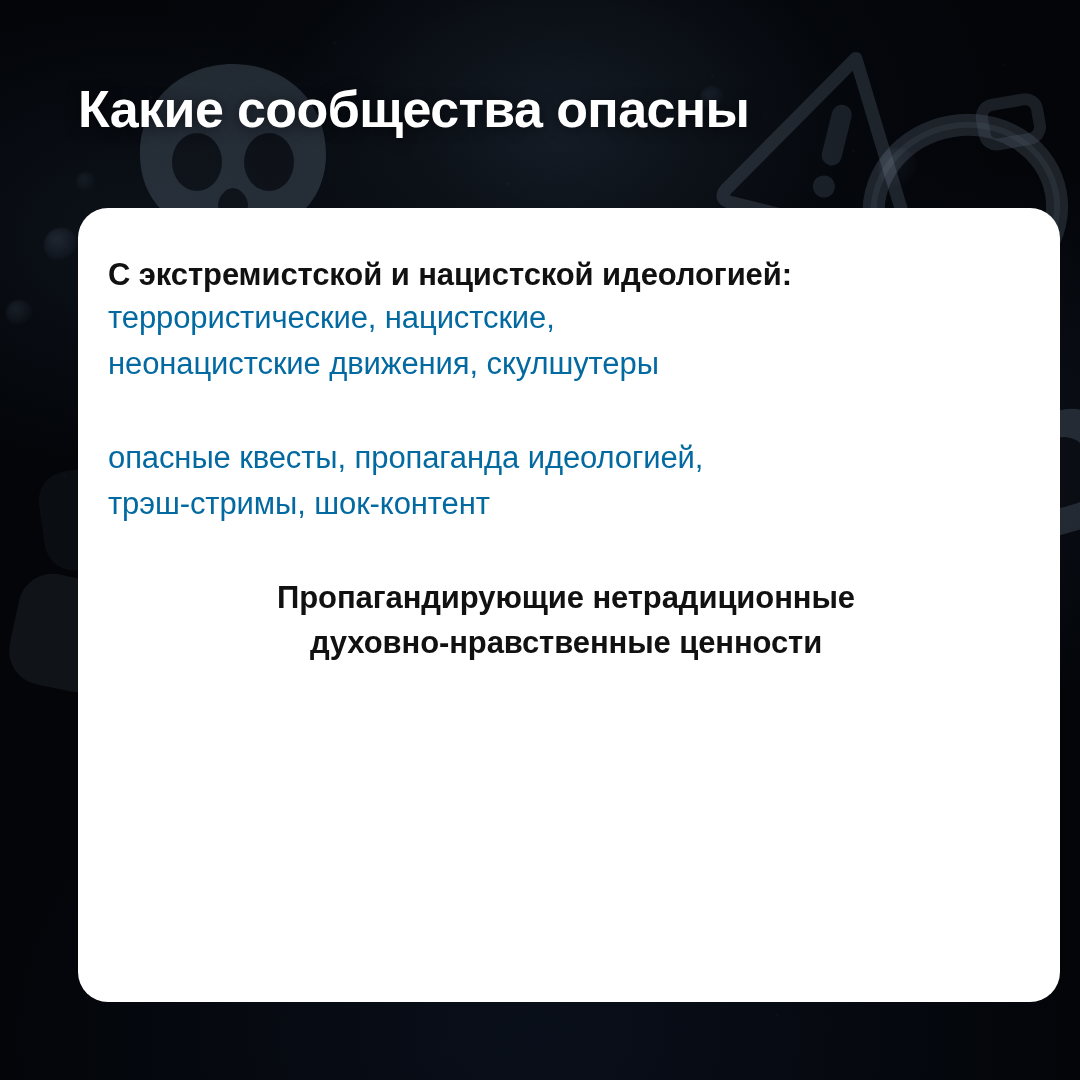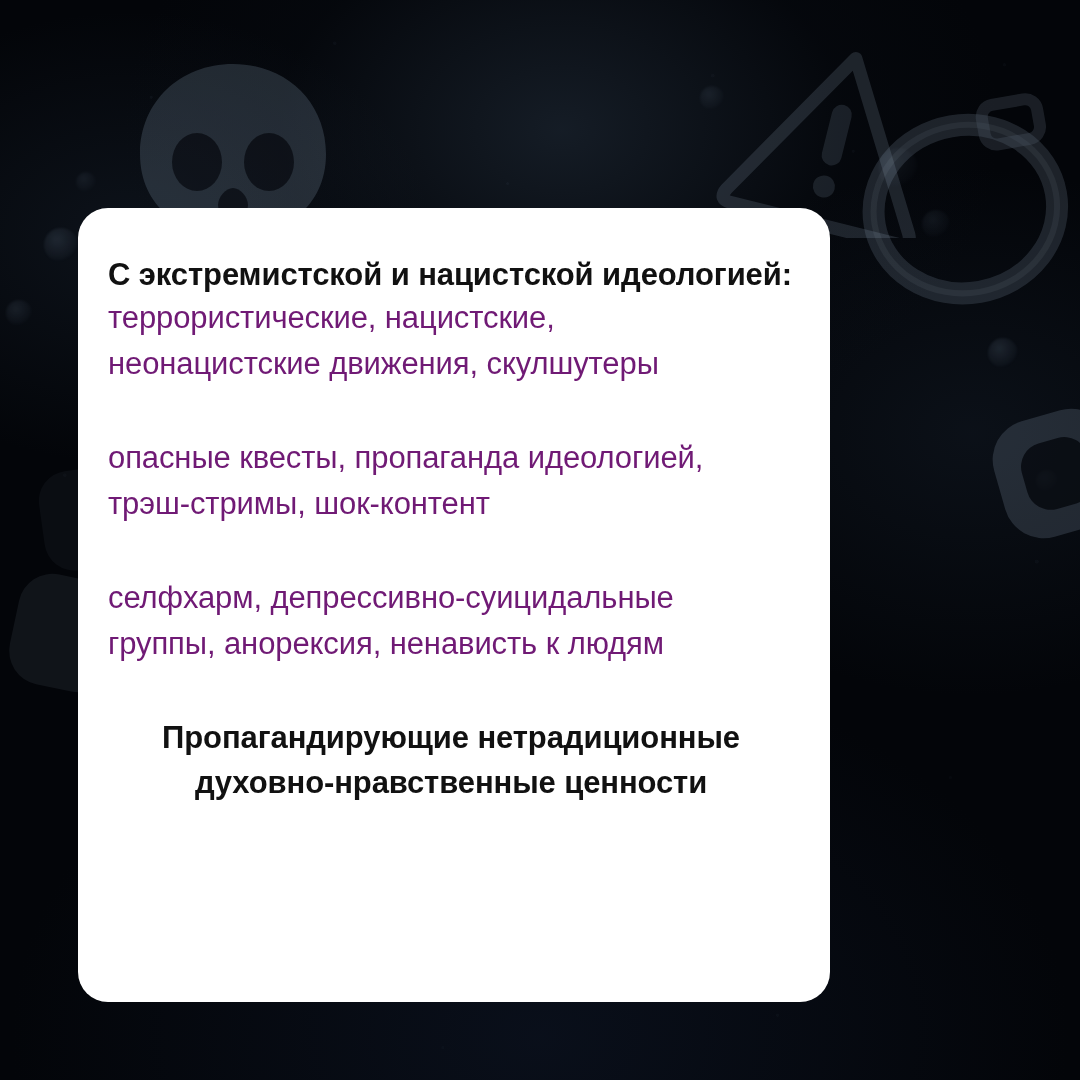--- a/index.html
+++ b/index.html
@@ -79,21 +79,21 @@
     letter-spacing: -0.6px;
     color: #ffffff;
     text-shadow: 0 2px 14px rgba(0,0,0,0.55);
   }
 
   
   .card {
     position: absolute;
     left: 78px;
     top: 208px;
-    width: 752px;
+    width: 982px;
     height: 794px;
     box-sizing: border-box;
     background: #ffffff;
     border-radius: 30px;
     padding: 46px 36px 40px 30px;
     overflow: hidden;
   }
   .blocks { display: block; }
   .block { margin-bottom: 48px; }
   .block:last-child { margin-bottom: 0; text-align: center; }
@@ -104,21 +104,21 @@
     line-height: 41px;
     font-weight: 700;
     color: #111111;
     letter-spacing: -0.1px;
   }
   .block-body {
     margin: 0;
     font-size: 31px;
     line-height: 46px;
     font-weight: 400;
-    color: #701a75;
+    color: #0369a1;
     letter-spacing: -0.1px;
     white-space: pre-line;
   }
   .block-heading.only { line-height: 45px; white-space: pre-line; }
 </style>
 </head>
 <body>
 
 <div class="stage">
 
@@ -190,39 +190,38 @@
   </div>
 
   <div class="shape" style="left:26px; top:452px; width:130px; height:140px; opacity:.3;">
     <svg viewBox="0 0 130 140" width="130" height="140" aria-hidden="true">
       <g transform="rotate(-8 65 70)">
         <rect x="16" y="16" width="92" height="100" rx="30" fill="#9ab0c6" fill-opacity="0.16"></rect>
       </g>
     </svg>
   </div>
 
+  <h1 class="title">Какие сообщества опасны</h1>
 
   <div class="card">
     <div class="blocks">
 
       <div class="block">
         <p class="block-heading">С экстремистской и нацистской
 идеологией:</p>
         <p class="block-body">террористические, нацистские,
 неонацистские движения, скулшутеры</p>
       </div>
 
       <div class="block">
         <p class="block-body">опасные квесты, пропаганда идеологией,
 трэш-стримы, шок-контент</p>
       </div>
 
       <div class="block">
-        <p class="block-body">селфхарм, депрессивно-суицидальные
-группы, анорексия, ненависть к людям</p>
       </div>
 
       <div class="block">
         <p class="block-heading only">Пропагандирующие нетрадиционные
 духовно-нравственные ценности</p>
       </div>
 
     </div>
   </div>
 

